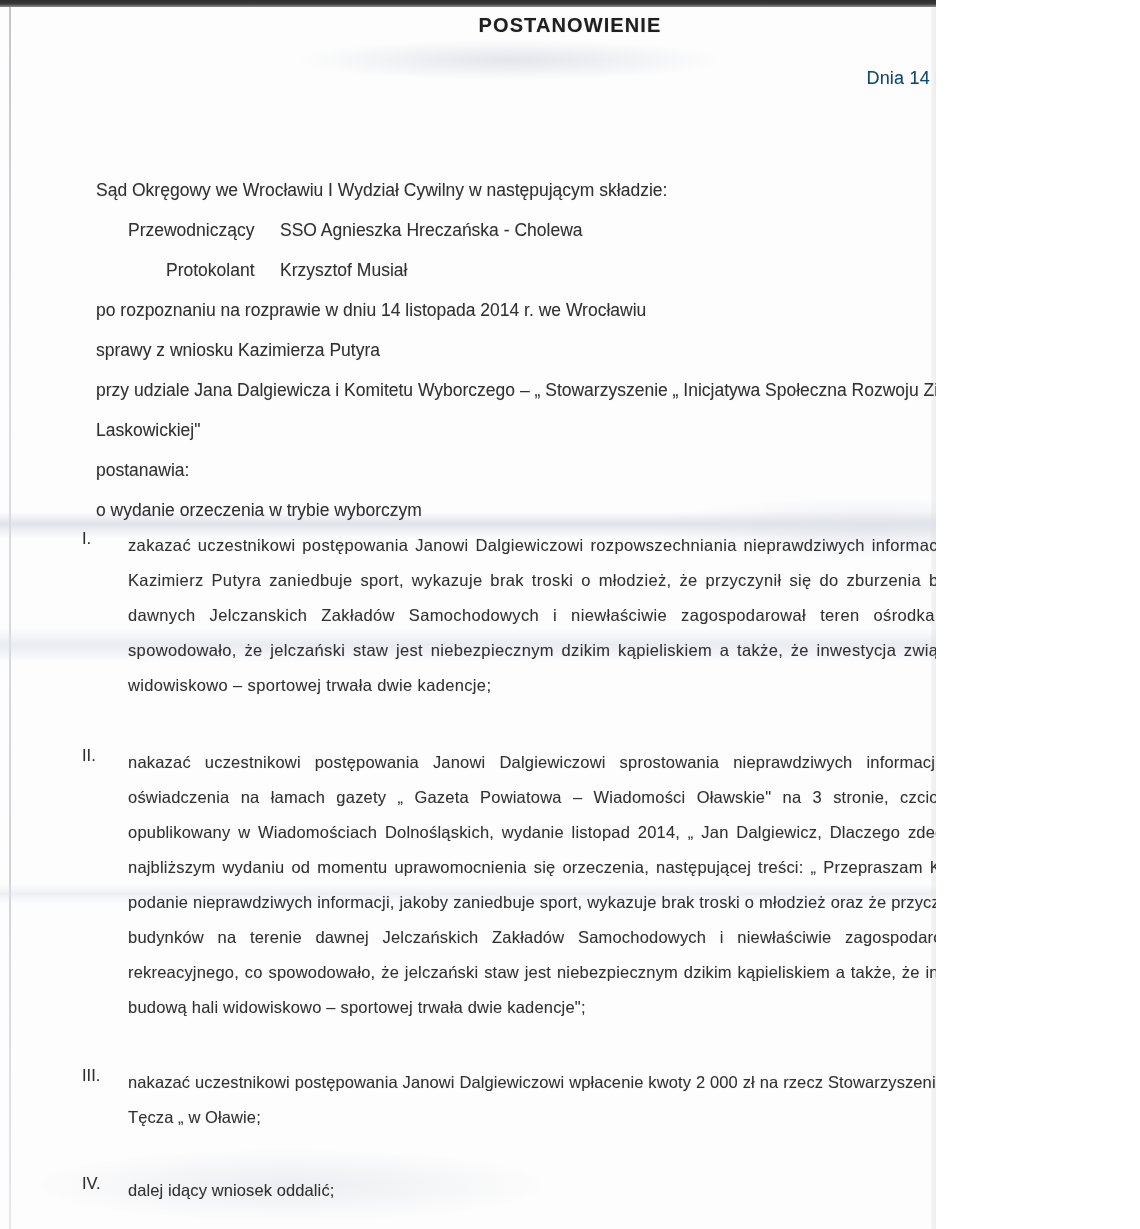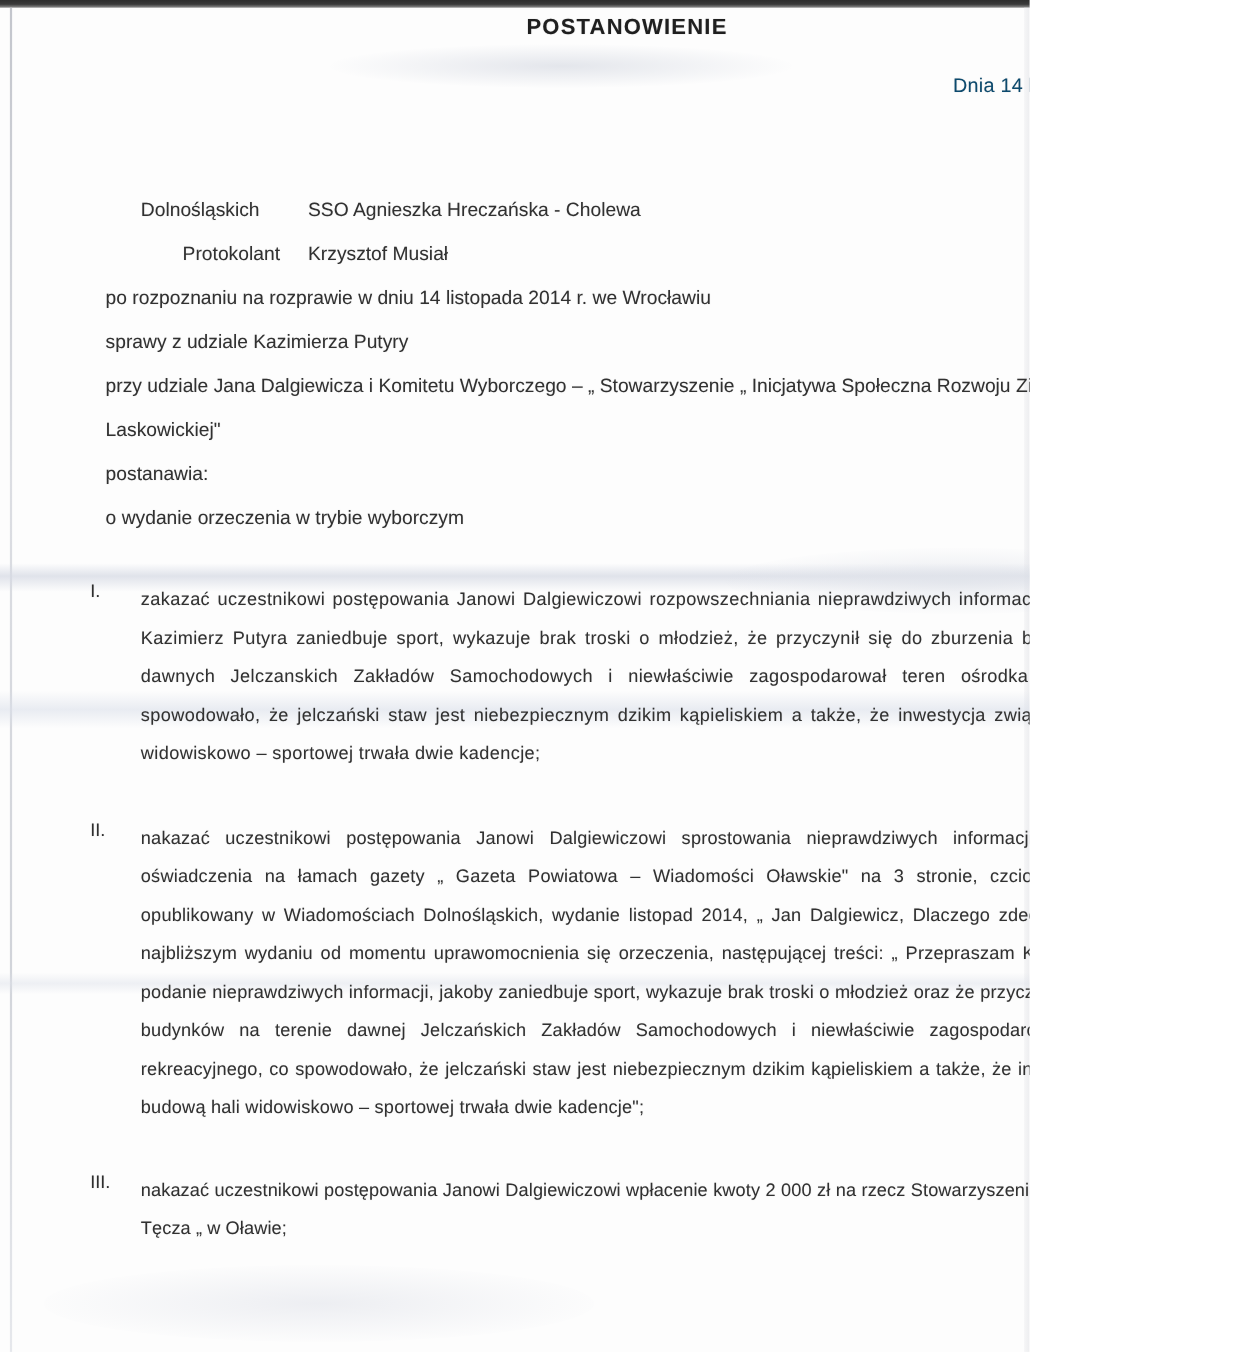--- a/index.html
+++ b/index.html
@@ -175,32 +175,33 @@
   <div class="smudge smudge-3"></div>
 
   <div class="doc">
 
     <div class="doc-title">POSTANOWIENIE</div>
 
     <div class="doc-date">Dnia 14 listopada 2014 roku</div>
 
     <div class="preamble">
 
+      <div class="ln">Sąd Okręgowy we Wrocławiu I Wydział Cywilny w następującym składzie:</div>
 
       <div class="panel-row">
-        <span class="panel-role">Dolnośląskich</span><span class="panel-name">SSO Agnieszka Hreczańska - Cholewa</span>
+        <span class="panel-role">Przewodniczący</span><span class="panel-name">SSO Agnieszka Hreczańska - Cholewa</span>
       </div>
 
       <div class="panel-row">
         <span class="panel-role indent2">Protokolant</span><span class="panel-name">Krzysztof Musiał</span>
       </div>
 
       <div class="ln">po rozpoznaniu na rozprawie w dniu 14 listopada 2014 r. we Wrocławiu</div>
 
-      <div class="ln">sprawy z udziale Kazimierza Putyry</div>
+      <div class="ln">sprawy z wniosku Kazimierza Putyra</div>
 
       <div class="ln-wrap">przy udziale Jana Dalgiewicza i Komitetu Wyborczego – „ Stowarzyszenie „ Inicjatywa Społeczna Rozwoju Ziemi Jelczańsko – Laskowickiej"</div>
 
       <div class="ln">postanawia:</div>
 
       <div class="ln">o wydanie orzeczenia w trybie wyborczym</div>
     </div>
 
     <div class="items">
 
@@ -212,16 +213,20 @@
       <div class="item item-ii">
         <div class="item-num">II.</div>
         <div class="item-body">nakazać uczestnikowi postępowania Janowi Dalgiewiczowi sprostowania nieprawdziwych informacji, poprzez złożenie oświadczenia na łamach gazety „ Gazeta Powiatowa – Wiadomości Oławskie" na 3 stronie, czcionką taką, jak tekst opublikowany w Wiadomościach Dolnośląskich, wydanie listopad 2014, „ Jan Dalgiewicz, Dlaczego zdecydowałem się...", w najbliższym wydaniu od momentu uprawomocnienia się orzeczenia, następującej treści: „ Przepraszam Kazimierza Putyrę za podanie nieprawdziwych informacji, jakoby zaniedbuje sport, wykazuje brak troski o młodzież oraz że przyczynił się do zburzenia budynków na terenie dawnej Jelczańskich Zakładów Samochodowych i niewłaściwie zagospodarował teren ośrodka rekreacyjnego, co spowodowało, że jelczański staw jest niebezpiecznym dzikim kąpieliskiem a także, że inwestycja związana z budową hali widowiskowo – sportowej trwała dwie kadencje";</div>
       </div>
 
       <div class="item item-iii">
         <div class="item-num">III.</div>
         <div class="item-body">nakazać uczestnikowi postępowania Janowi Dalgiewiczowi wpłacenie kwoty 2 000 zł na rzecz Stowarzyszenia Pomocy Dzieciom „ Tęcza „ w Oławie;</div>
       </div>
 
+      <div class="item item-iv">
+        <div class="item-num">IV.</div>
+        <div class="item-body nojustify">dalej idący wniosek oddalić;</div>
+      </div>
 
     </div>
   </div>
 </div>
 
 </body></html>

